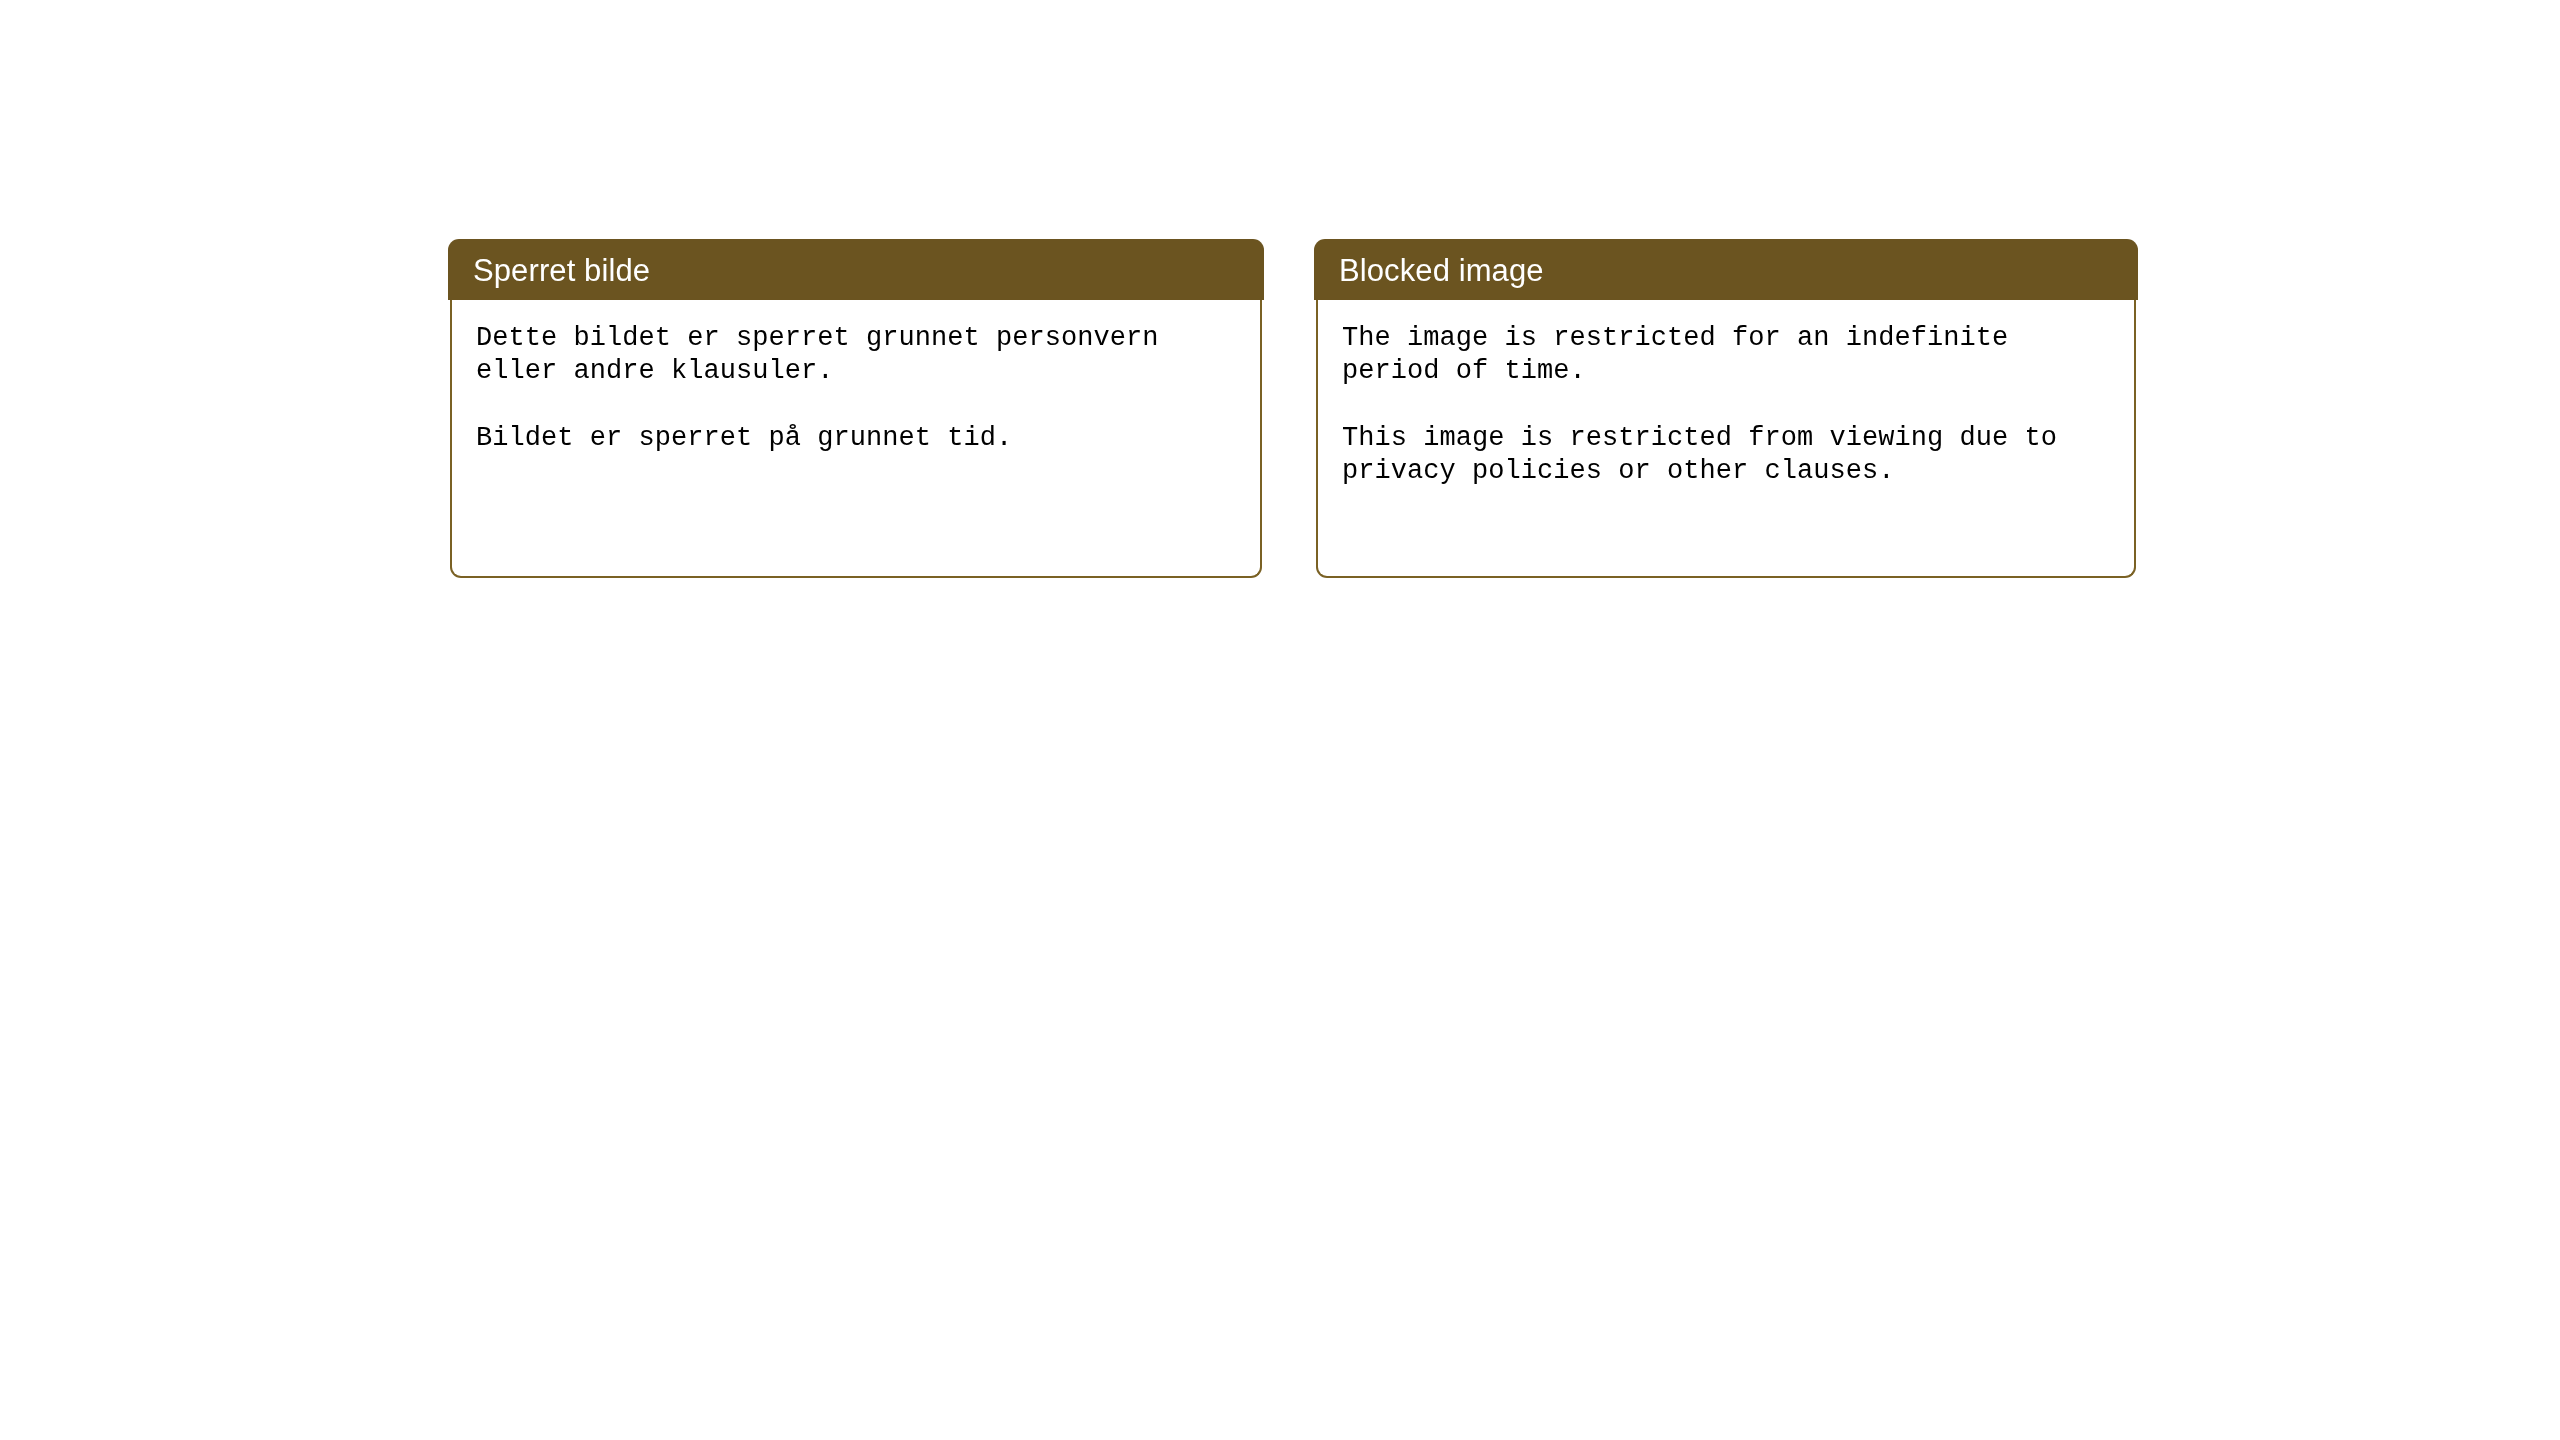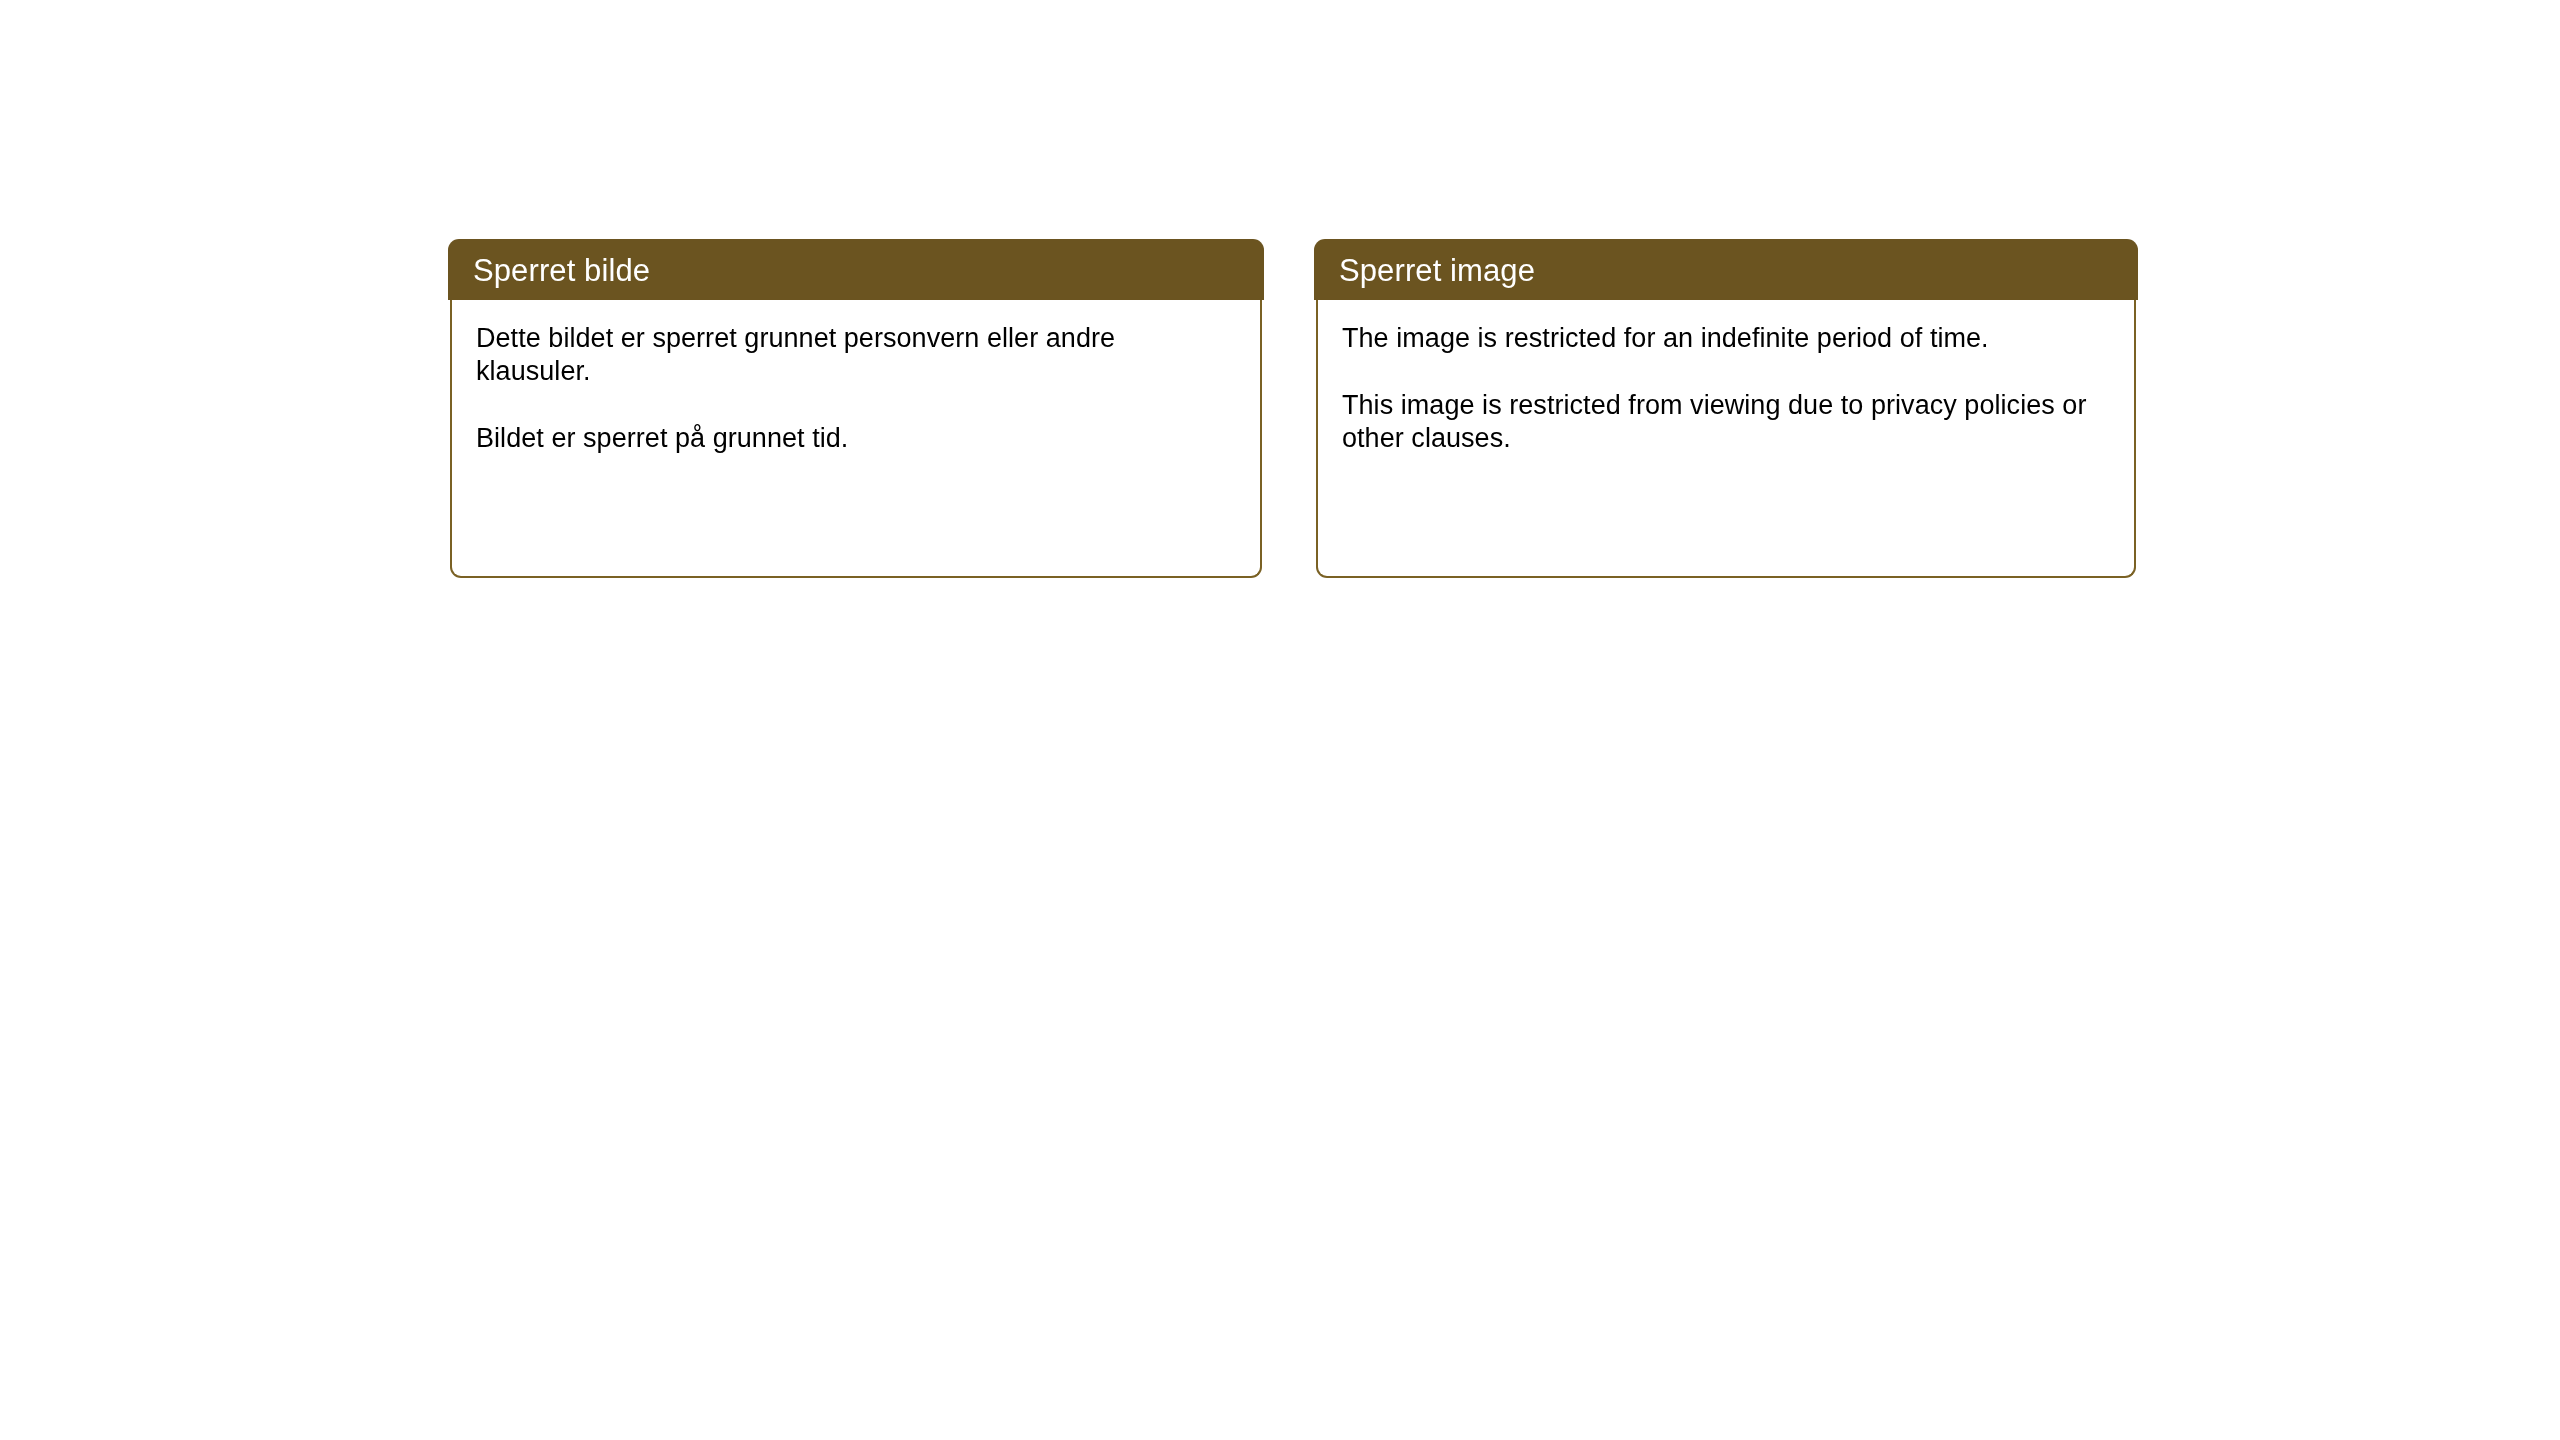--- a/index.html
+++ b/index.html
@@ -57,20 +57,21 @@
   }
 
   .card-body {
     box-sizing: border-box;
     height: 278px;
     background: #ffffff;
     border: 2px solid #7a6124;
     border-top: none;
     border-radius: 0 0 11px 11px;
     padding: 22px 24px 0 24px;
+    font-family: Liberation Mono, monospace;
   }
 
   .para {
     color: #000000;
     font-size: 27px;
     line-height: 1.235;
     margin: 0;
     font-weight: 400;
     letter-spacing: 0.05px;
   }
@@ -89,21 +90,21 @@
       <span class="card-title">Sperret bilde</span>
     </div>
     <div class="card-body">
       <p class="para">Dette bildet er sperret grunnet personvern eller andre klausuler.</p>
       <p class="para">Bildet er sperret på grunnet tid.</p>
     </div>
   </section>
 
   <section class="card en">
     <div class="card-header">
-      <span class="card-title">Sperret image</span>
+      <span class="card-title">Blocked image</span>
     </div>
     <div class="card-body">
       <p class="para">The image is restricted for an indefinite period of time.</p>
       <p class="para">This image is restricted from viewing due to privacy policies or other clauses.</p>
     </div>
   </section>
 
 </div>
 
 </body></html>

